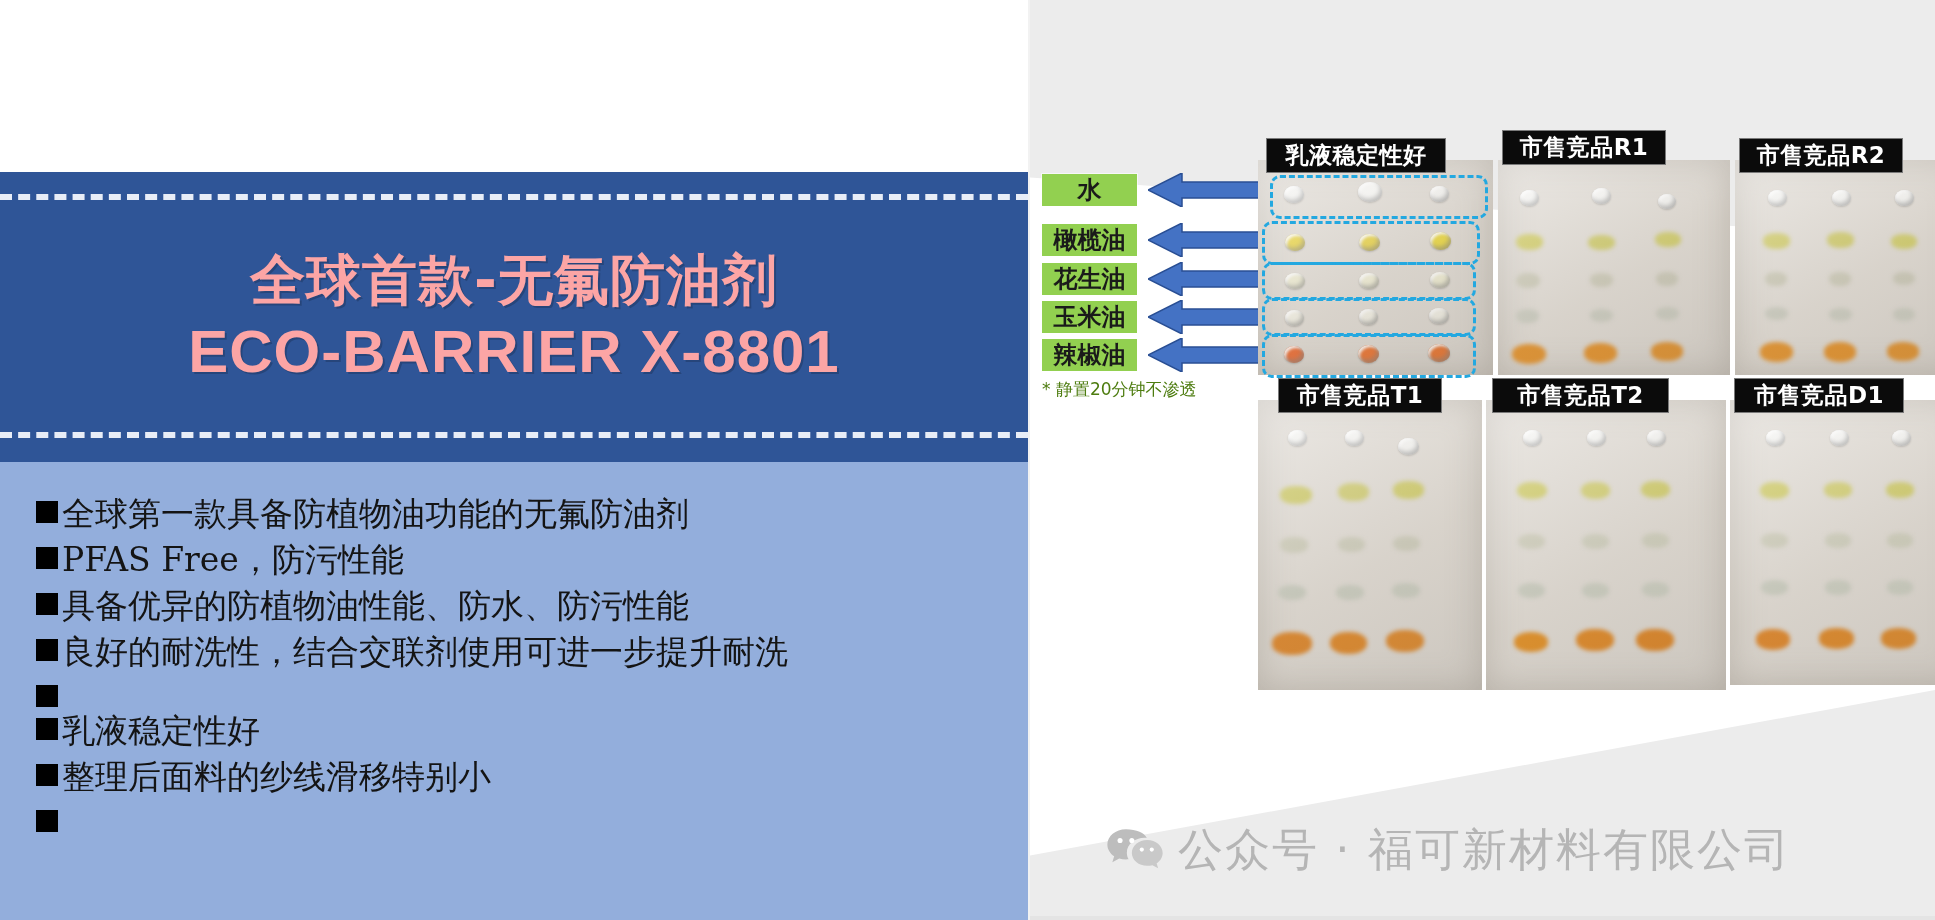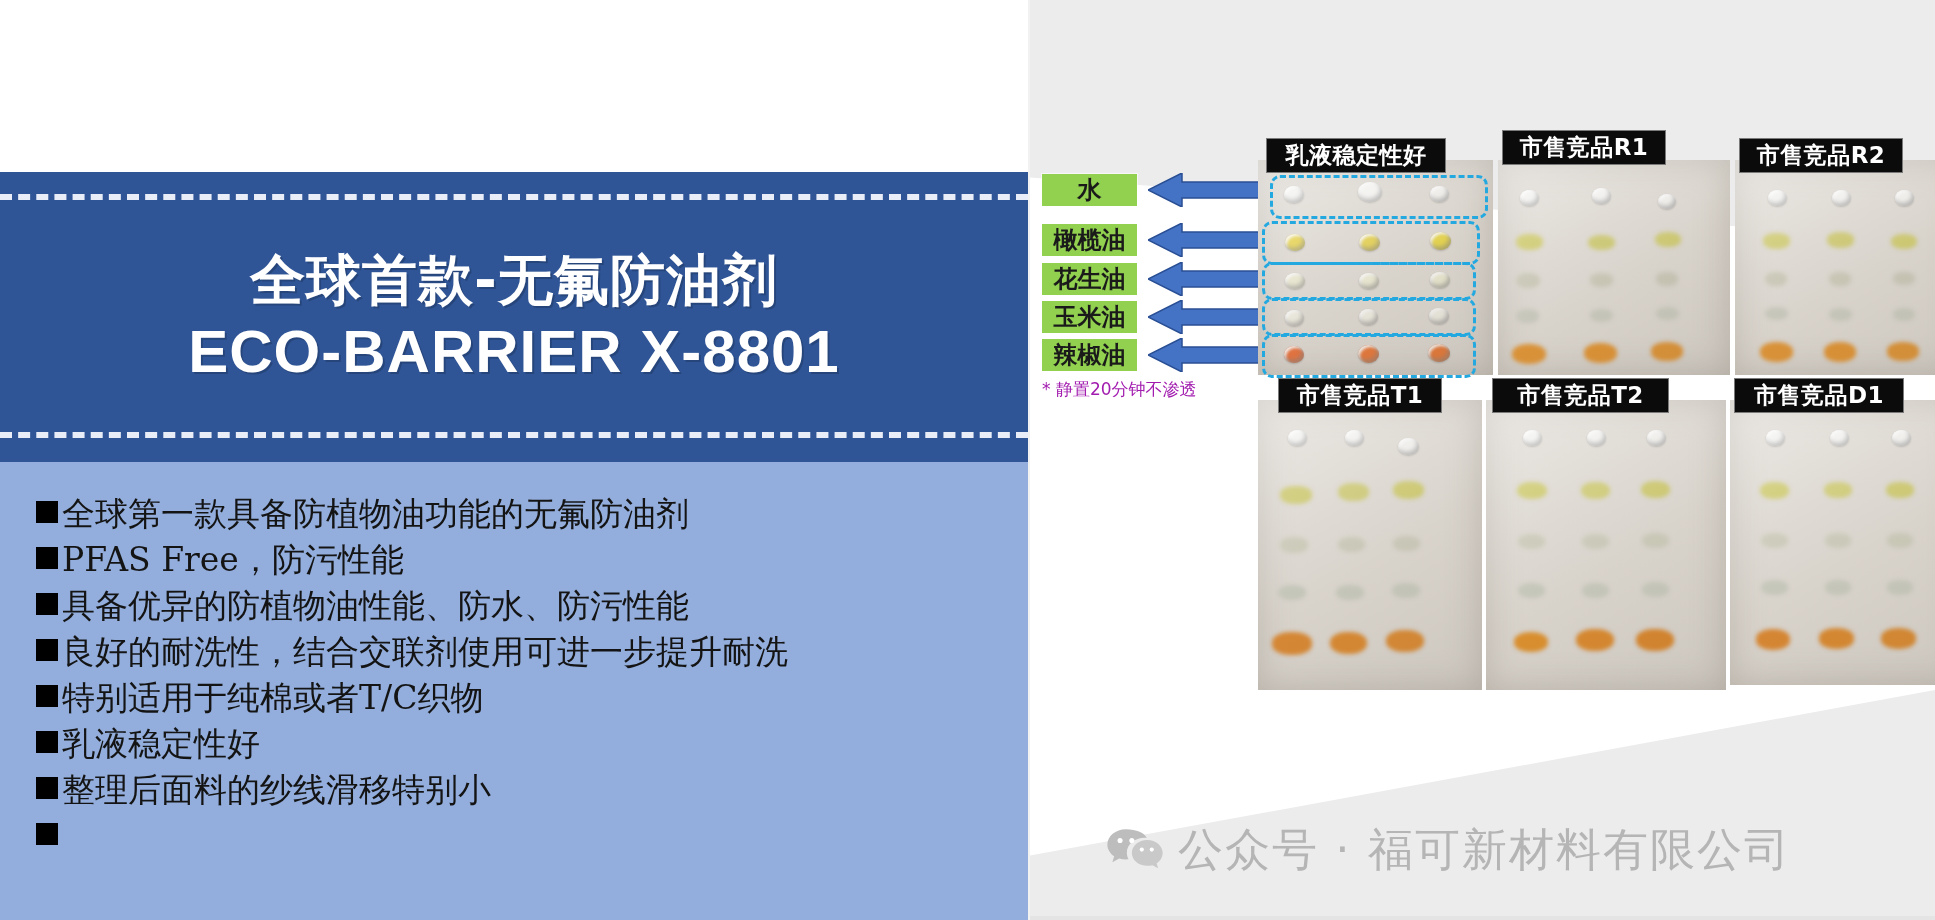--- a/index.html
+++ b/index.html
@@ -52,21 +52,21 @@
     text-shadow:3px 3px 0 #c9c9c9;
     white-space:nowrap;line-height:92px;
   }
   .header-underline{
     position:absolute;left:0;bottom:0;width:1028px;height:3px;background:#cfd8ea;
   }
 
   
   .banner{
     position:absolute;left:0;top:172px;width:1028px;height:290px;
-    background:#2F5597;color:#ffffff;
+    background:#2F5597;color:#fca5a5;
     display:flex;flex-direction:column;align-items:center;justify-content:center;
     box-sizing:border-box;
   }
   .dash-line{
     position:absolute;left:0;width:1028px;height:0;
     border-top:6px dashed #e8edf7;
   }
   .dash-top{top:22px;}
   .dash-bottom{bottom:24px;}
   .banner-cn{
@@ -104,21 +104,21 @@
     position:absolute;background:#92D050;color:#1a1a1a;
     font-family:"DejaVu Sans","Liberation Sans",sans-serif;
     font-size:24px;font-weight:bold;
     display:flex;align-items:center;justify-content:center;
     width:95px;height:32px;left:12px;
     box-shadow:0 0 0 1px rgba(255,255,255,.6);
   }
   .footnote{
     position:absolute;left:12px;top:378px;width:180px;
     font-family:"DejaVu Sans","Liberation Sans",sans-serif;
-    font-size:17px;color:#a21caf;white-space:nowrap;
+    font-size:17px;color:#4d7c0f;white-space:nowrap;
   }
 
   
   .arrow{position:absolute;left:118px;width:140px;height:34px;}
   .arrow svg{display:block;}
 
   
   .board{
     position:absolute;background:#ded9d2;overflow:hidden;
     box-shadow:inset 0 0 34px rgba(120,112,100,.35);
@@ -190,21 +190,20 @@
         <div class="bullet">
           <span class="sq"></span>
           <span>具备优异的防植物油性能、防水、防污性能</span>
         </div>
         <div class="bullet">
           <span class="sq"></span>
           <span>良好的耐洗性，结合交联剂使用可进一步提升耐洗</span>
         </div>
         <div class="bullet">
           <span class="sq"></span>
-          <span>特别适用于纯棉或者T/C织物</span>
         </div>
         <div class="bullet">
           <span class="sq"></span>
           <span>乳液稳定性好</span>
         </div>
         <div class="bullet">
           <span class="sq"></span>
           <span>整理后面料的纱线滑移特别小</span>
         </div>
         <div class="bullet">

